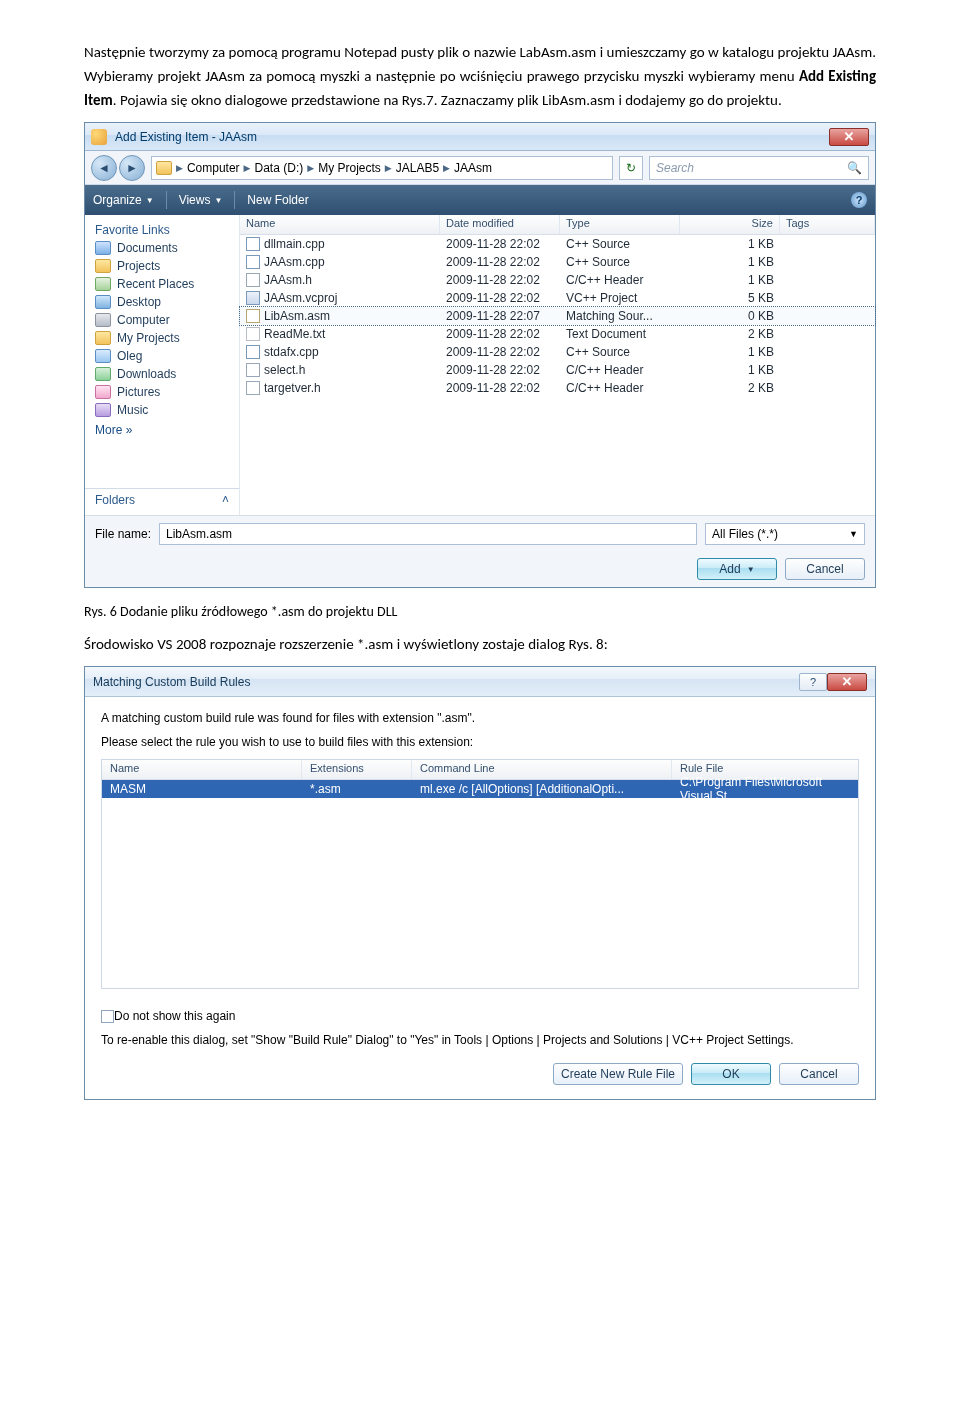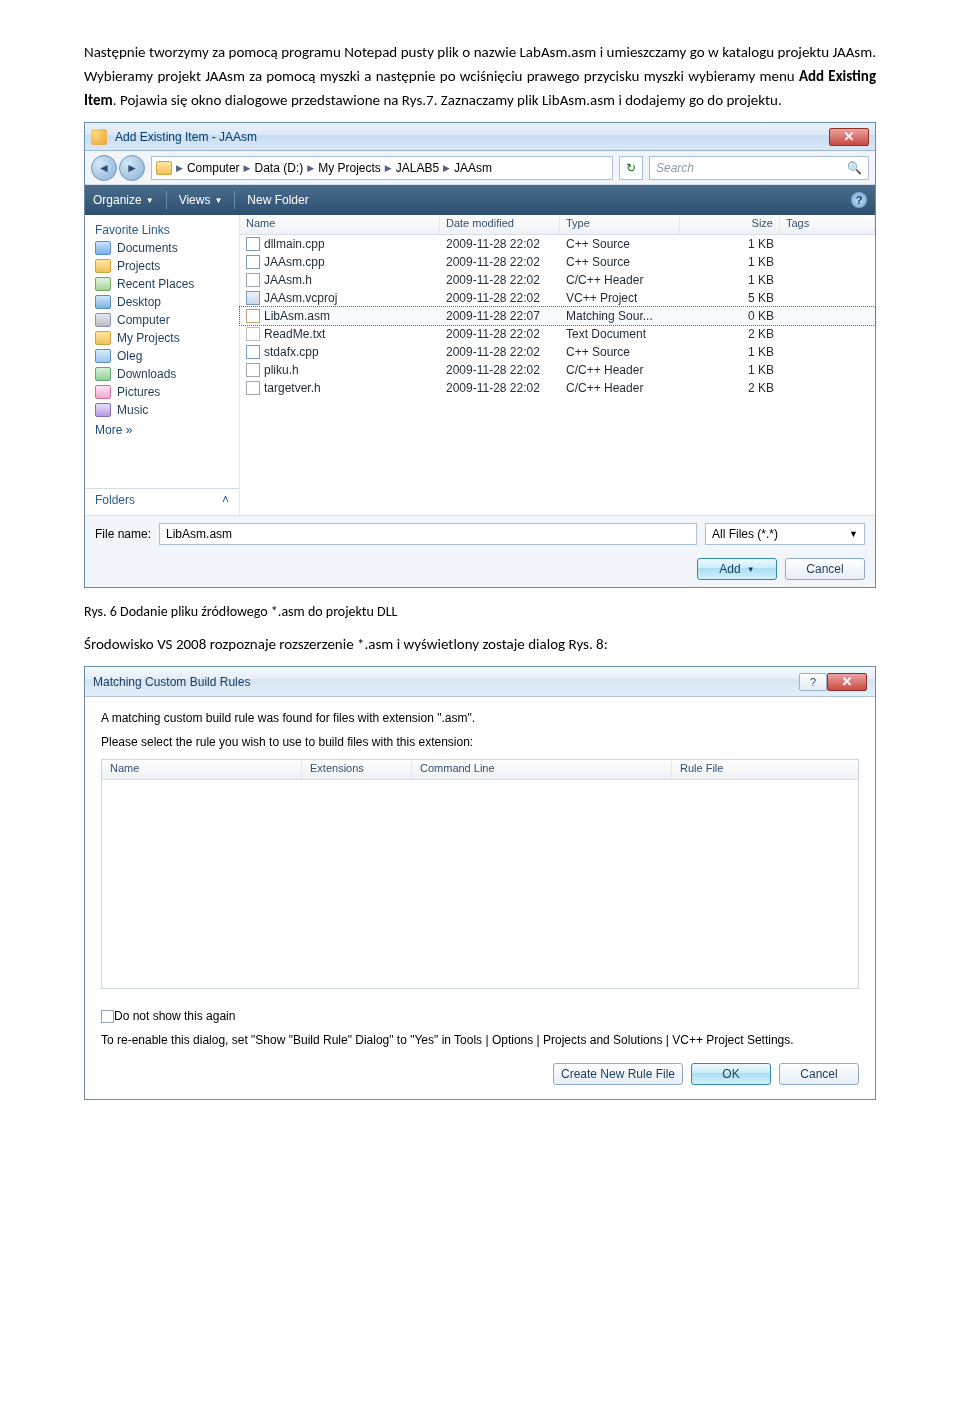--- a/index.html
+++ b/index.html
@@ -446,21 +446,21 @@
               <div class="col c-tags"></div>
             </div>
             <div class="file-row">
               <div class="col c-name"><span class="file-icon fi-cpp"></span><span>stdafx.cpp</span></div>
               <div class="col c-date">2009-11-28 22:02</div>
               <div class="col c-type">C++ Source</div>
               <div class="col c-size">1 KB</div>
               <div class="col c-tags"></div>
             </div>
             <div class="file-row">
-              <div class="col c-name"><span class="file-icon fi-h"></span><span>pliku.h</span></div>
+              <div class="col c-name"><span class="file-icon fi-h"></span><span>select.h</span></div>
               <div class="col c-date">2009-11-28 22:02</div>
               <div class="col c-type">C/C++ Header</div>
               <div class="col c-size">1 KB</div>
               <div class="col c-tags"></div>
             </div>
             <div class="file-row">
               <div class="col c-name"><span class="file-icon fi-h"></span><span>targetver.h</span></div>
               <div class="col c-date">2009-11-28 22:02</div>
               <div class="col c-type">C/C++ Header</div>
               <div class="col c-size">2 KB</div>
@@ -503,20 +503,26 @@
       <p>A matching custom build rule was found for files with extension ".asm".</p>
       <p>Please select the rule you wish to use to build files with this extension:</p>
 
       <div class="rule-table">
         <div class="rule-head">
           <div class="rc rc-name">Name</div>
           <div class="rc rc-ext">Extensions</div>
           <div class="rc rc-cmd">Command Line</div>
           <div class="rc rc-file">Rule File</div>
         </div>
+        <div class="rule-row">
+          <div class="rc rc-name">MASM</div>
+          <div class="rc rc-ext">*.asm</div>
+          <div class="rc rc-cmd">ml.exe /c [AllOptions] [AdditionalOpti...</div>
+          <div class="rc rc-file">C:\Program Files\Microsoft Visual St...</div>
+        </div>
       </div>
     </div>
     <div class="d2-foot">
       <div class="chk">
         <div class="box"></div>
         <span>Do not show this again</span>
       </div>
       <div>To re-enable this dialog, set "Show "Build Rule" Dialog" to "Yes" in Tools | Options | Projects and Solutions | VC++ Project Settings.</div>
       <div class="d2-btns">
         <div class="win-btn" style="min-width:130px">Create New Rule File</div>

